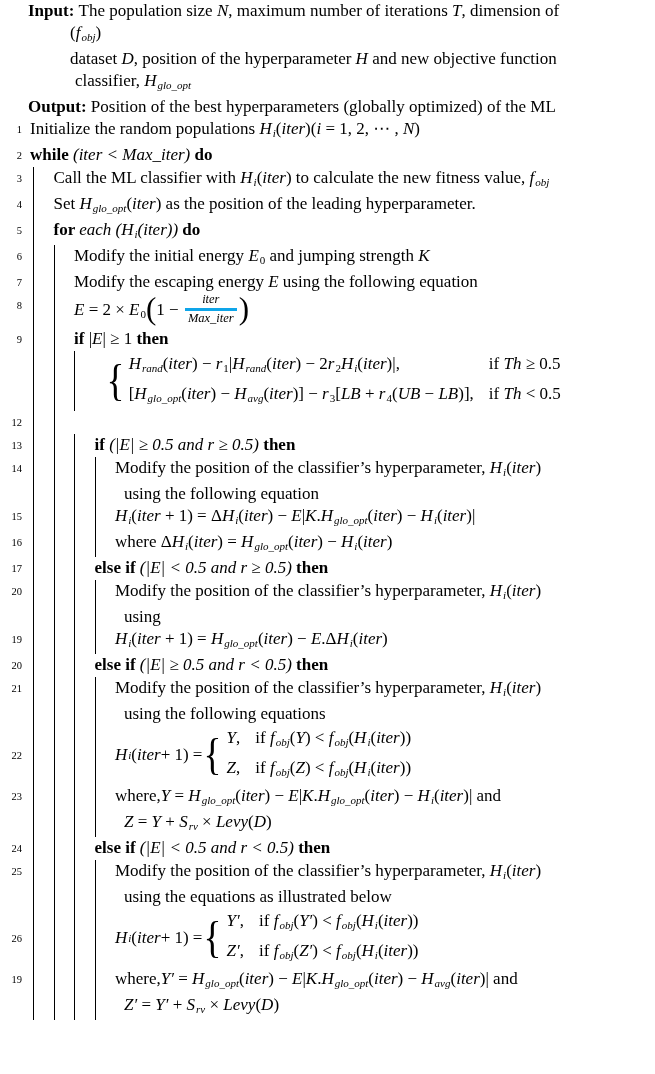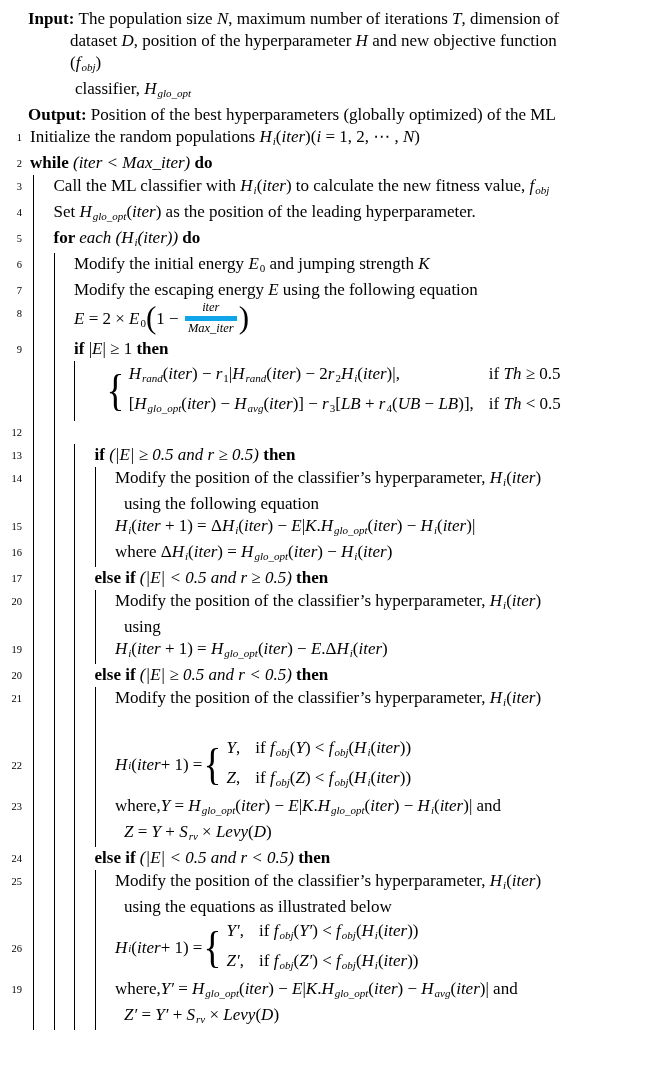--- a/index.html
+++ b/index.html
@@ -1,55 +1,55 @@
 <!DOCTYPE html>
 <html><head>
 <meta charset="utf-8">
 <style>
   html,body{margin:0;padding:0;background:#ffffff}
   #page{
     width:655px;height:1074px;background:#ffffff;color:#000;
     font-family:"Liberation Serif", serif;font-size:17px;
-    padding-top:8px;box-sizing:border-box;overflow:hidden;
+    box-sizing:border-box;overflow:hidden;
   }
   .hrow{margin-left:28px;line-height:22px;white-space:nowrap}
   .row{display:flex;align-items:stretch;min-height:22px}
   .num{flex:none;width:14px;margin-left:8px;margin-right:8px;text-align:right;
        font-size:10.5px;line-height:23px}
   .vc .num{align-self:center;line-height:normal}
   .rl{flex:none;width:19.5px;border-left:1px solid #000;align-self:stretch}
   .num + .rl{margin-left:3px}
   .content{line-height:22px;white-space:nowrap}
   .cont{padding-left:9px}
   .mid{display:flex;align-items:center}
   .b{font-weight:bold}
   .i{font-style:italic}
   .s,.r{font-size:11px;vertical-align:-3px;margin-left:1px}
   .s{font-style:italic}
   .r{font-style:normal}
   .frac{display:inline-block;vertical-align:middle;position:relative;top:-2px;
         text-align:center;font-size:12.5px;line-height:1.25;font-style:italic;margin:0 2px}
   .fn{display:block;padding:0 3px}
-  .fd{display:block;border-top:5px solid #0ea5e9;padding:0 3px}
+  .fd{display:block;border-top:3px solid #0ea5e9;padding:0 3px}
   .bp{display:inline-block;font-size:31px;line-height:30px;vertical-align:middle;
       position:relative;top:-2px}
   .cases{display:inline-flex;align-items:center}
   .brace{font-size:44px;line-height:46px;margin-right:3px;transform:scaleX(.85)}
   .ctab{display:table}
   .ctrow{display:table-row}
   .cl,.crr{display:table-cell;white-space:nowrap;line-height:25px}
   .crr{padding-left:15px}
 </style>
 </head>
 <body>
 
 <div id="page">
     <div class="hrow" style="padding-left: 0px;"><span class="b">Input: </span><span class="t">The population size </span><span class="i">N</span><span class="t">, maximum number of iterations </span><span class="i">T</span><span class="t">, dimension of</span></div>
+    <div class="hrow" style="padding-left: 42px;"><span class="t">(</span><span class="i">f</span><span class="s">obj</span><span class="t">)</span></div>
     <div class="hrow" style="padding-left: 42px;"><span class="t">dataset </span><span class="i">D</span><span class="t">, position of the hyperparameter </span><span class="i">H</span><span class="t"> and new objective function</span></div>
-    <div class="hrow" style="padding-left: 42px;"><span class="t">(</span><span class="i">f</span><span class="s">obj</span><span class="t">)</span></div>
     <div class="hrow" style="padding-left: 47px;"><span class="t">classifier, </span><span class="i">H</span><span class="s">glo_opt</span></div>
     <div class="hrow" style="padding-left: 0px;"><span class="b">Output: </span><span class="t">Position of the best hyperparameters (globally optimized) of the ML</span></div>
     <div class="row">
       <span class="num">1</span>
       <div class="content"><span class="t">Initialize the random populations </span><span class="i">H</span><span class="s">i</span><span class="t">(</span><span class="i">iter</span><span class="t">)(</span><span class="i">i</span><span class="t"> = 1, 2, ⋯ , </span><span class="i">N</span><span class="t">)</span></div>
     </div>
     <div class="row">
       <span class="num">2</span>
       <div class="content"><span class="b">while </span><span class="i">(iter &lt; Max_iter) </span><span class="b">do</span></div>
     </div>
@@ -202,20 +202,21 @@
       <span class="rl"></span>
       <span class="rl"></span>
       <div class="content"><span class="t">Modify the position of the classifier’s hyperparameter, </span><span class="i">H</span><span class="s">i</span><span class="t">(</span><span class="i">iter</span><span class="t">)</span></div>
     </div>
     <div class="row">
       <span class="num"></span>
       <span class="rl"></span>
       <span class="rl"></span>
       <span class="rl"></span>
       <span class="rl"></span>
+      <div class="content cont"><span class="t">using the following equations</span></div>
     </div>
     <div class="row vc">
       <span class="num">22</span>
       <span class="rl"></span>
       <span class="rl"></span>
       <span class="rl"></span>
       <span class="rl"></span>
       <div class="content mid">
         <span class="cases">
           <span class="i">H</span>

